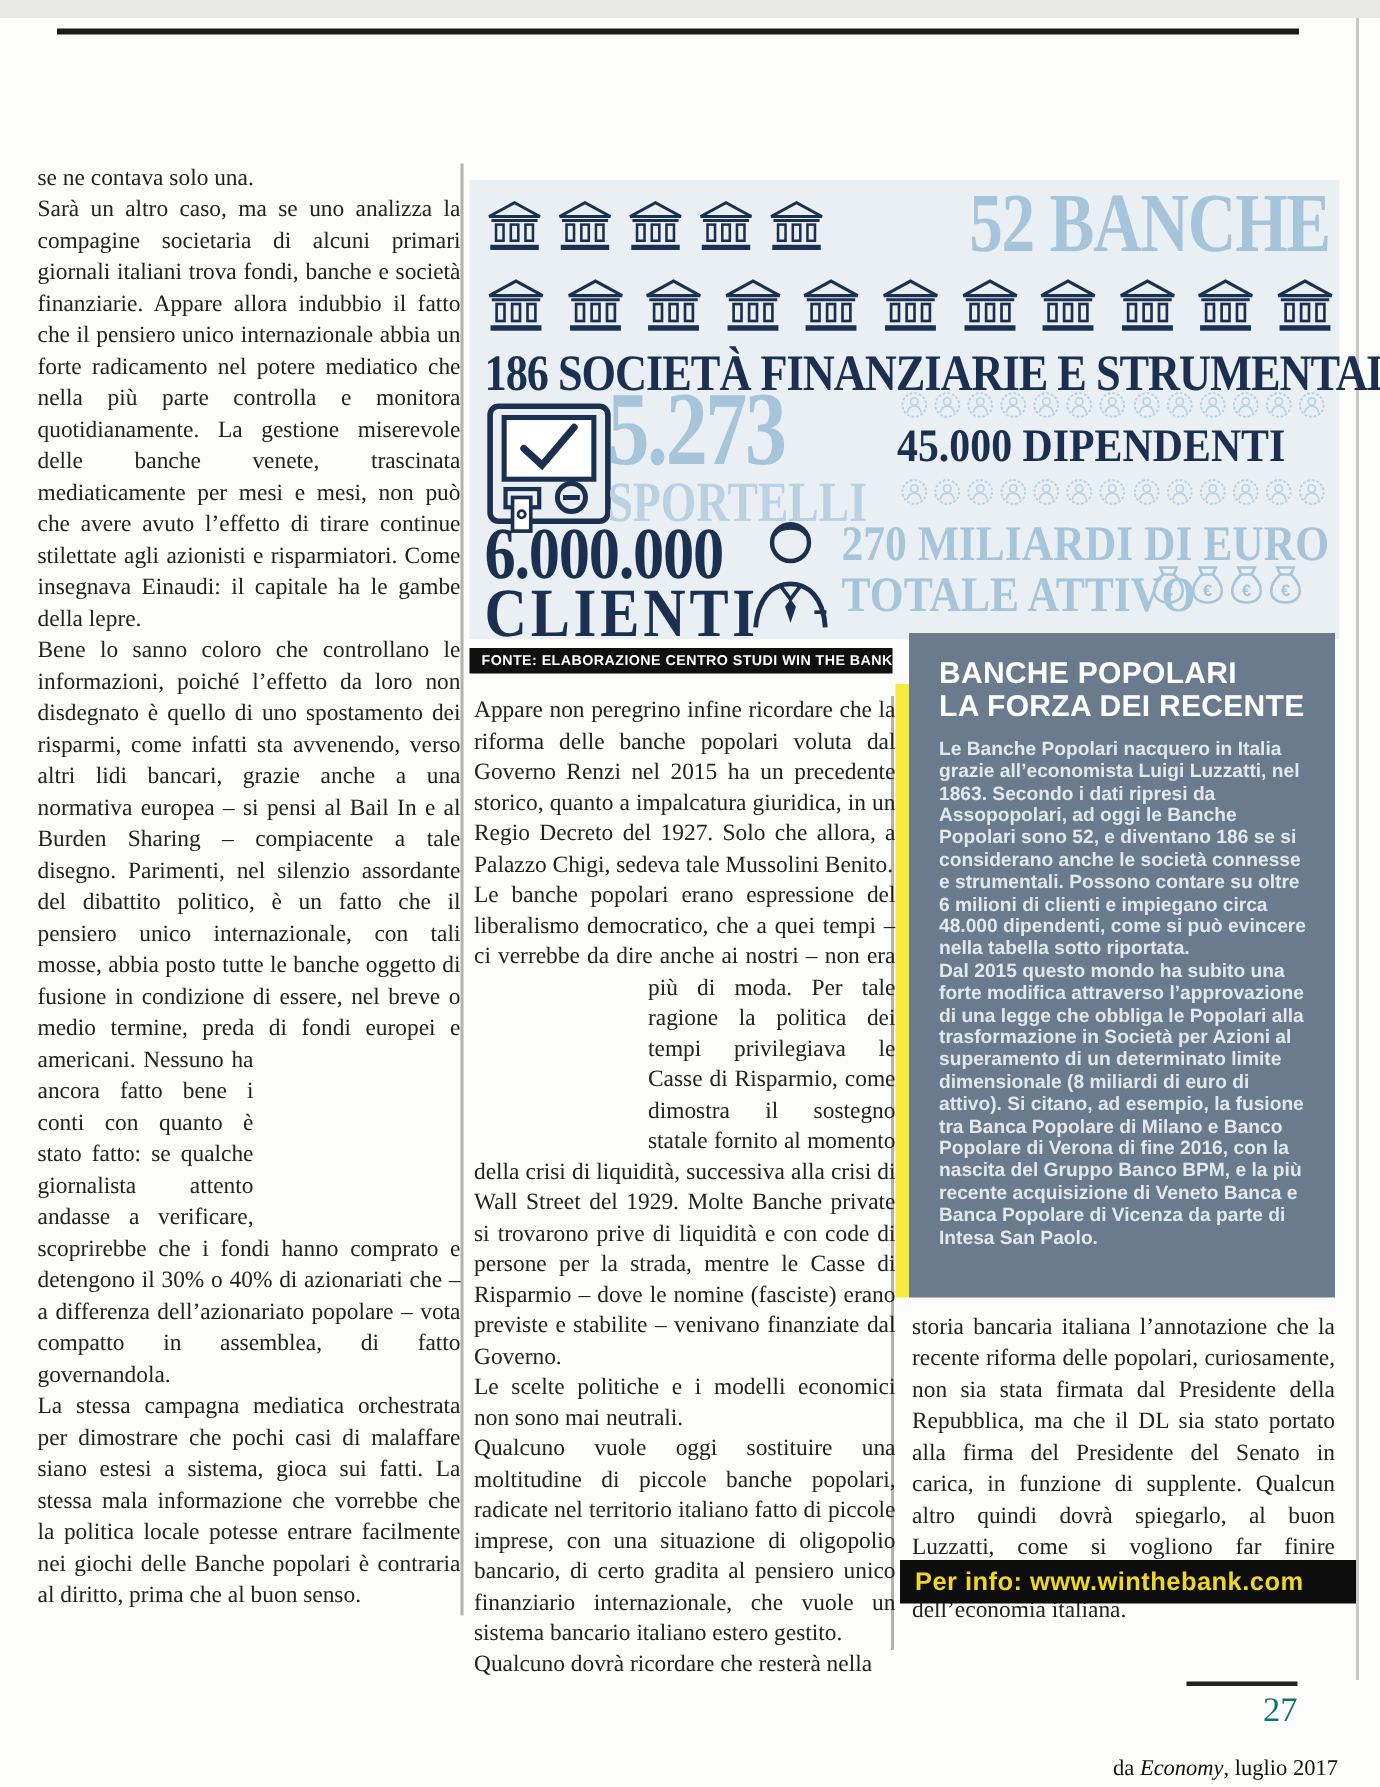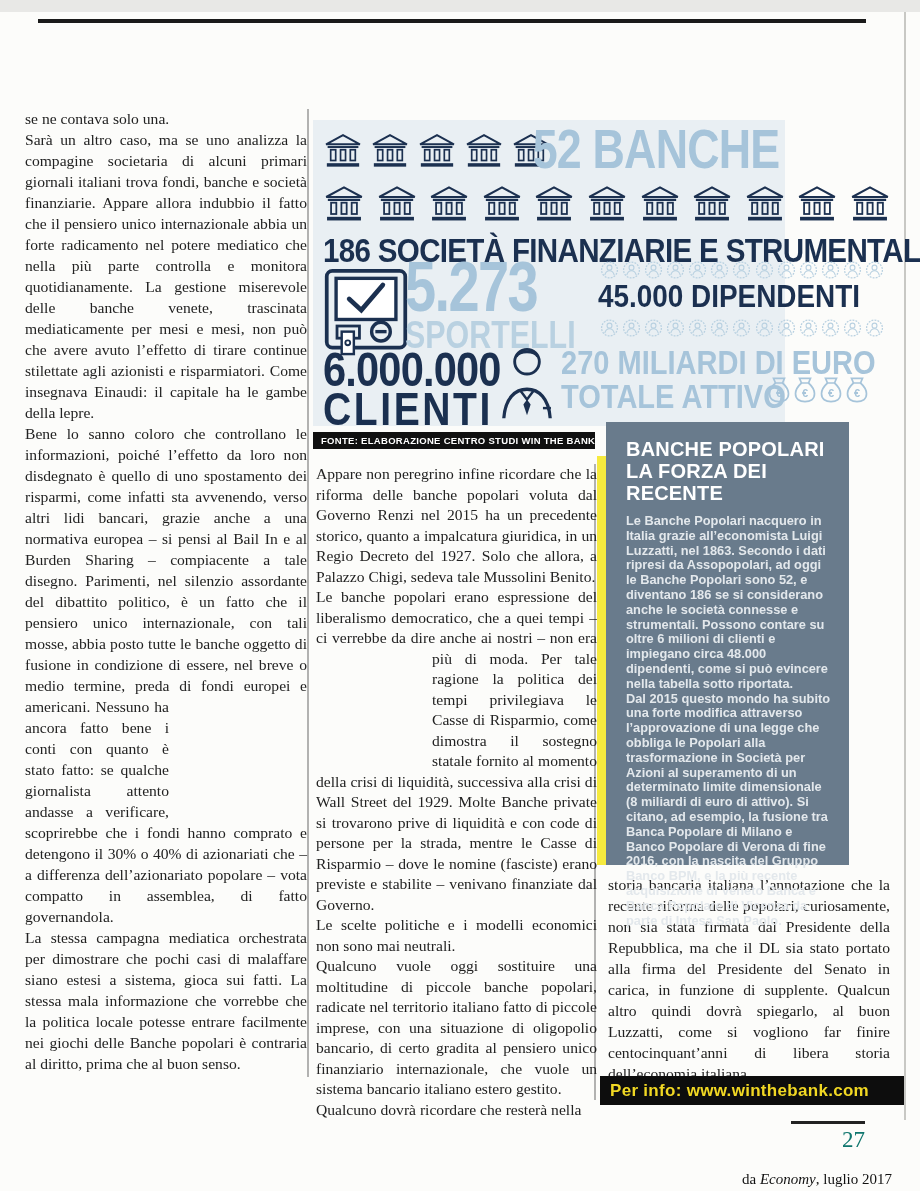--- a/index.html
+++ b/index.html
@@ -25,22 +25,22 @@
   .col2{left:316px;top:452px;width:281px;line-height:20.5px;}
   .col3{left:608px;top:862px;width:282px;}
   .spacer-r{float:right;width:138px;height:106px;}
   .spacer-l{float:left;width:116px;height:103px;}
 
   .pull-quote{left:178px;top:653px;width:402px;z-index:3;
     font-family:"Liberation Sans",sans-serif;font-size:15px;line-height:21.5px;
     color:var(--quotegray,#4f4f4f);text-align:center;letter-spacing:.2px;}
 
   
-  .info{left:313px;top:108px;width:472px;height:306px;background:var(--infobg,#e9eff3);
-        font-family:Liberation Sans, sans-serif;font-weight:bold;}
+  .info{left:313px;top:108px;width:580px;height:306px;background:var(--infobg,#e9eff3);
+        font-family:Liberation Serif, serif;font-weight:bold;}
   .info .abs{position:absolute;}
   .iconrow{display:flex;justify-content:space-between;align-items:flex-end;}
   .banks-row1{left:10px;top:8px;width:228px;}
   .banks-row2{left:10px;top:60px;width:568px;}
   .bank-ic{width:40px;height:45px;color:var(--navy,#1b3050);}
   .banks-row2 .bank-ic{width:42px;height:47px;}
   .big-banche{right:6px;top:0px;font-size:56px;line-height:58px;color:var(--lightblue,#a6c4da);
     transform:scaleX(.8);transform-origin:right top;letter-spacing:-1px;white-space:nowrap;}
   .soc-line{left:10px;top:112px;font-size:34px;line-height:36px;color:var(--navy,#1b3050);
     transform:scaleX(.87);transform-origin:left top;letter-spacing:-.8px;white-space:nowrap;}
@@ -64,28 +64,28 @@
     transform:scaleX(.88);transform-origin:left top;white-space:nowrap;}
   .attivo2{left:248px;top:260px;font-size:33px;line-height:34px;color:var(--lightblue,#a6c4da);
     transform:scaleX(.88);transform-origin:left top;white-space:nowrap;}
   .bags{left:455px;top:256px;width:100px;display:flex;gap:4px;}
   .bag-ic{width:22px;height:28px;color:var(--lightblue,#a6c4da);}
 
   .fonte-bar{left:313px;top:420px;width:282px;height:17px;background:#101010;color:#fff;
     font-family:"Liberation Sans",sans-serif;font-weight:bold;font-size:9.5px;line-height:17px;
     padding-left:8px;letter-spacing:.3px;white-space:nowrap;}
 
-  .bluebox{left:606px;top:410px;width:243px;height:443px;background:var(--boxbg,#697b8c);
+  .bluebox{left:606px;top:410px;width:284px;height:443px;background:var(--boxbg,#697b8c);
     padding:16px 16px 0 20px;font-family:"Liberation Sans",sans-serif;}
   .bluebox h2{font-size:20px;line-height:22px;color:#fff;letter-spacing:.2px;font-weight:bold;}
   .bluebox .bbody{margin-top:10px;font-size:12.8px;line-height:14.8px;color:var(--boxtext,#e3e8ec);}
   .bluebox .bbody p{margin:0;font-weight:bold;}
   .ystrip{left:597px;top:444px;width:9px;height:409px;background:var(--yellowstrip,#f6ea3e);}
 
-  .perinfo{left:600px;top:1064px;width:304px;height:29px;background:#0d0d0d;display:flex;align-items:center;padding-left:10px;}
+  .perinfo{left:600px;top:1028px;width:304px;height:29px;background:#0d0d0d;display:flex;align-items:center;padding-left:10px;}
   .perinfo span{color:var(--yellow,#f0d723);font-family:"Liberation Sans",sans-serif;font-weight:bold;
     font-size:17px;letter-spacing:.3px;white-space:nowrap;}
 
   .pn-rule{left:791px;top:1109px;width:74px;height:3px;background:#222;}
   .pn{left:791px;top:1115px;width:74px;text-align:right;font-size:23px;color:#0f766e;}
   .credit{right:28px;top:1159px;font-size:15px;color:#111;white-space:pre;text-align:center;}
   .credit .it{font-style:italic;}
   .hidden-defs{position:absolute;width:0;height:0;overflow:hidden;}
 </style>
 </head>

